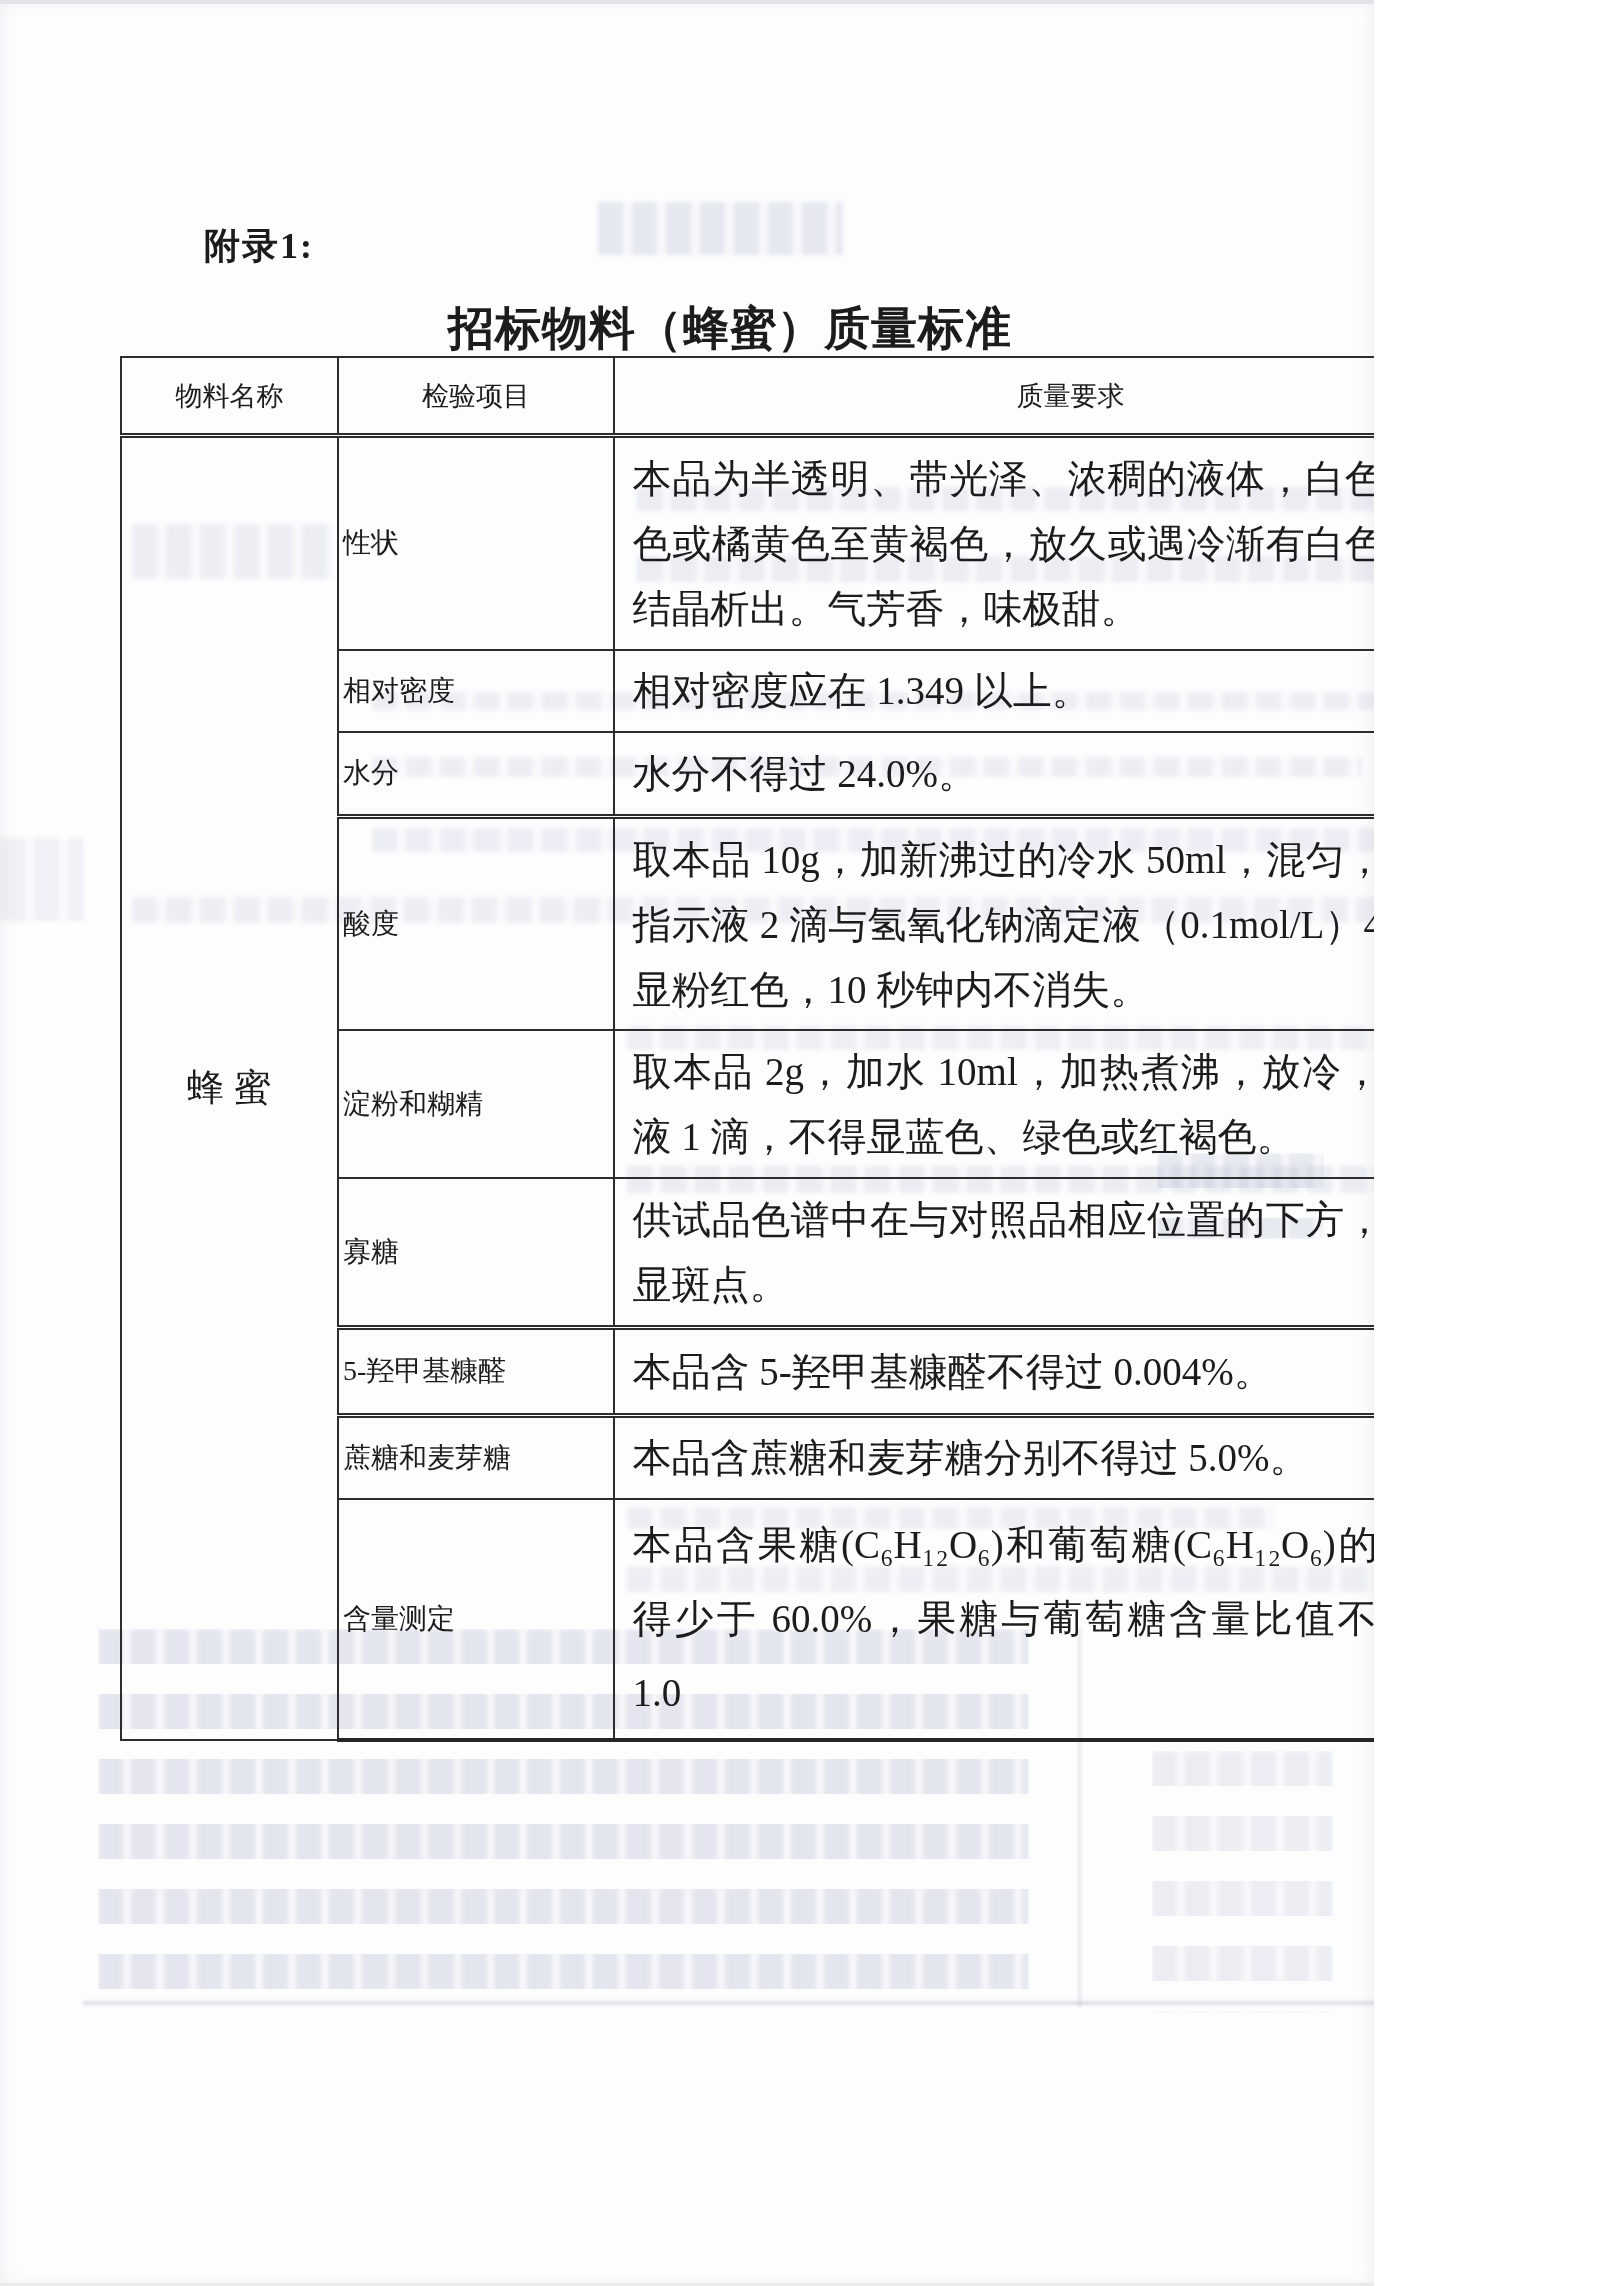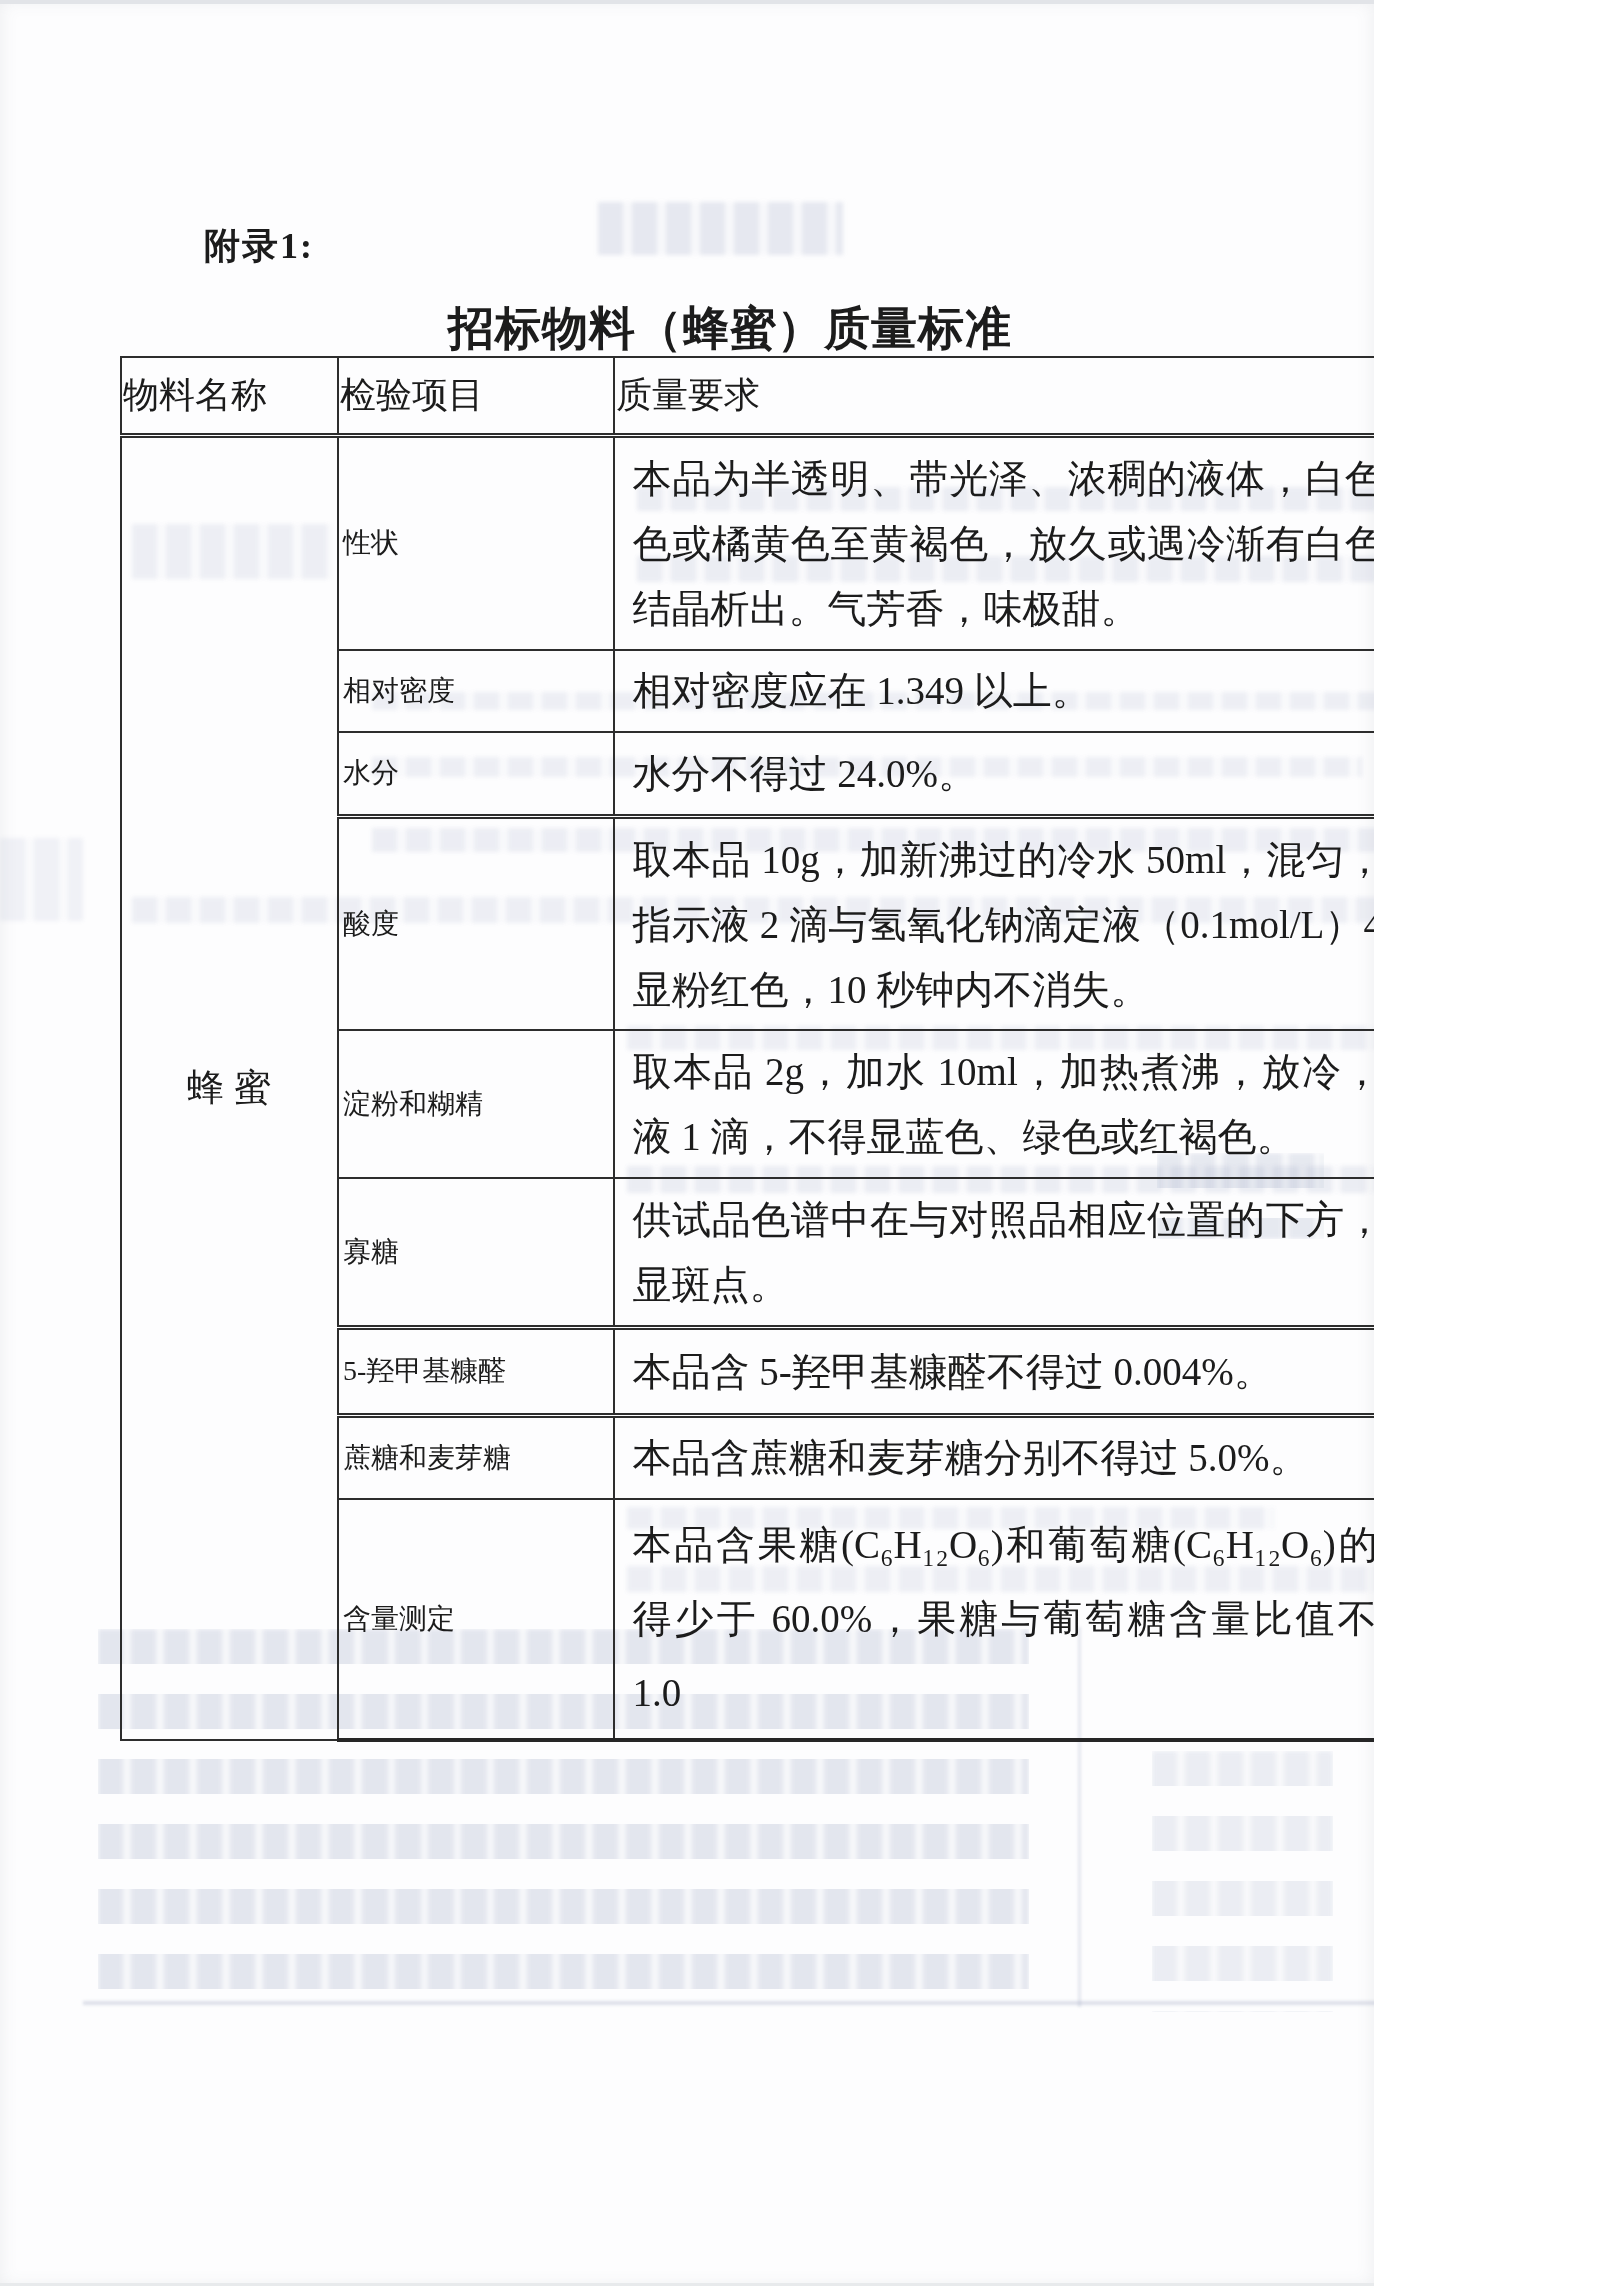--- a/index.html
+++ b/index.html
@@ -32,21 +32,21 @@
     font-size:37px;
   }
   .qtable col.c1{width:217px;}
   .qtable col.c2{width:276px;}
   .qtable col.c3{width:913px;}
   .qtable th,.qtable td{
     border:2px solid #2d2d2d;
     vertical-align:middle;
     font-weight:400;
   }
-  .qtable thead th{height:73px;font-size:36px;text-align:left;border-bottom:5.9px double #2d2d2d;margin-top:21px;}
+  .qtable thead th{height:73px;font-size:27px;text-align:center;border-bottom:5.9px double #2d2d2d;margin-top:21px;}
   .qtable .material{
     text-align:center;font-size:37px;letter-spacing:9.8px;padding-left:9.8px;
   }
   .qtable .item{
     text-align:left;font-size:28px;white-space:nowrap;padding:0 3.9px;
   }
   .qtable .req{
     text-align:justify;text-justify:inter-ideograph;
     font-size:39px;line-height:65px;
     padding:7.8px 23.5px 7.8px 17.6px;

